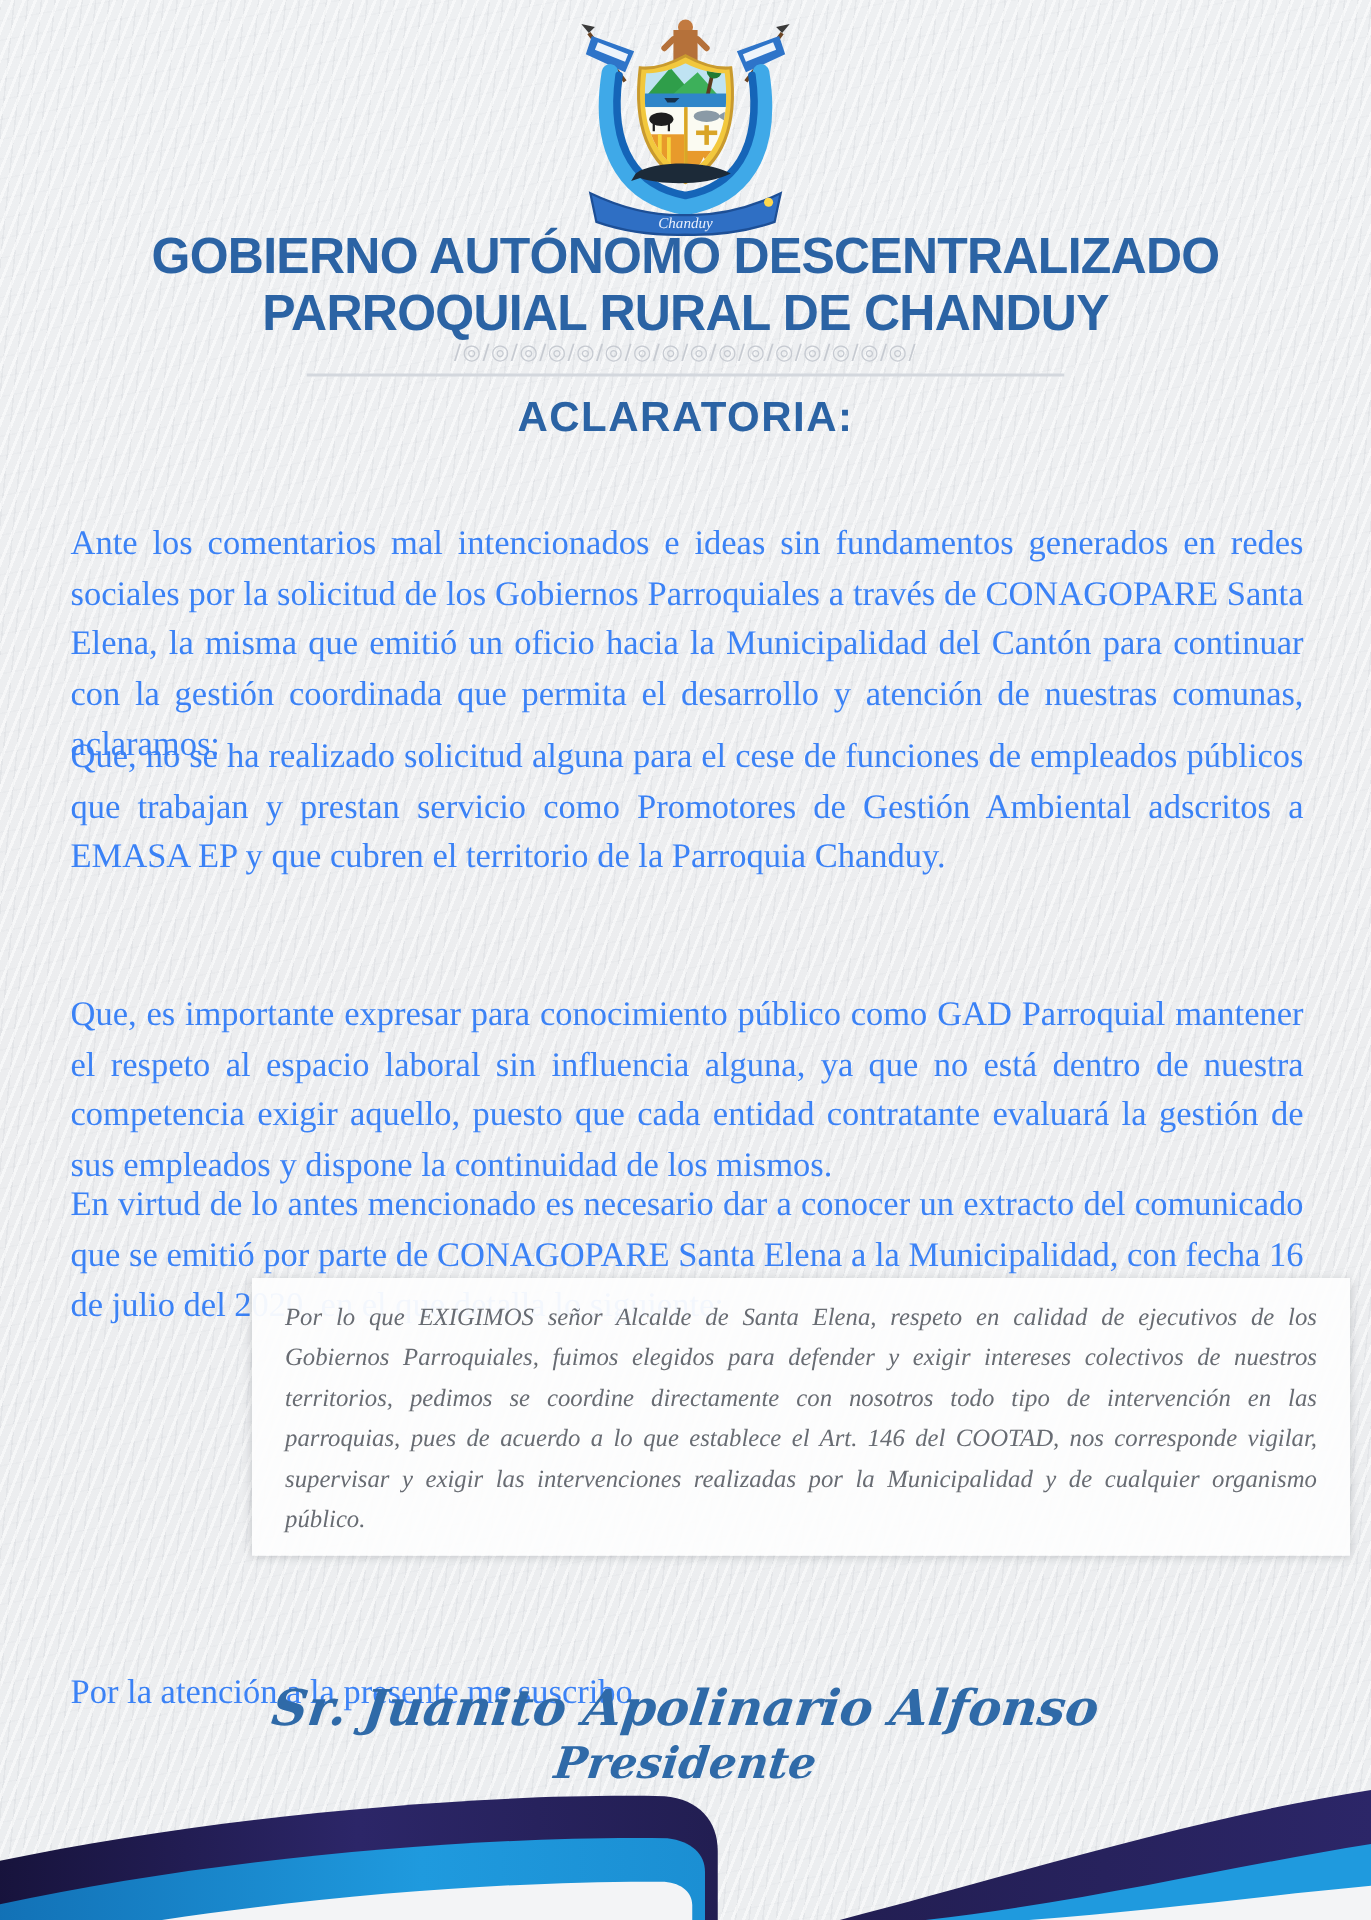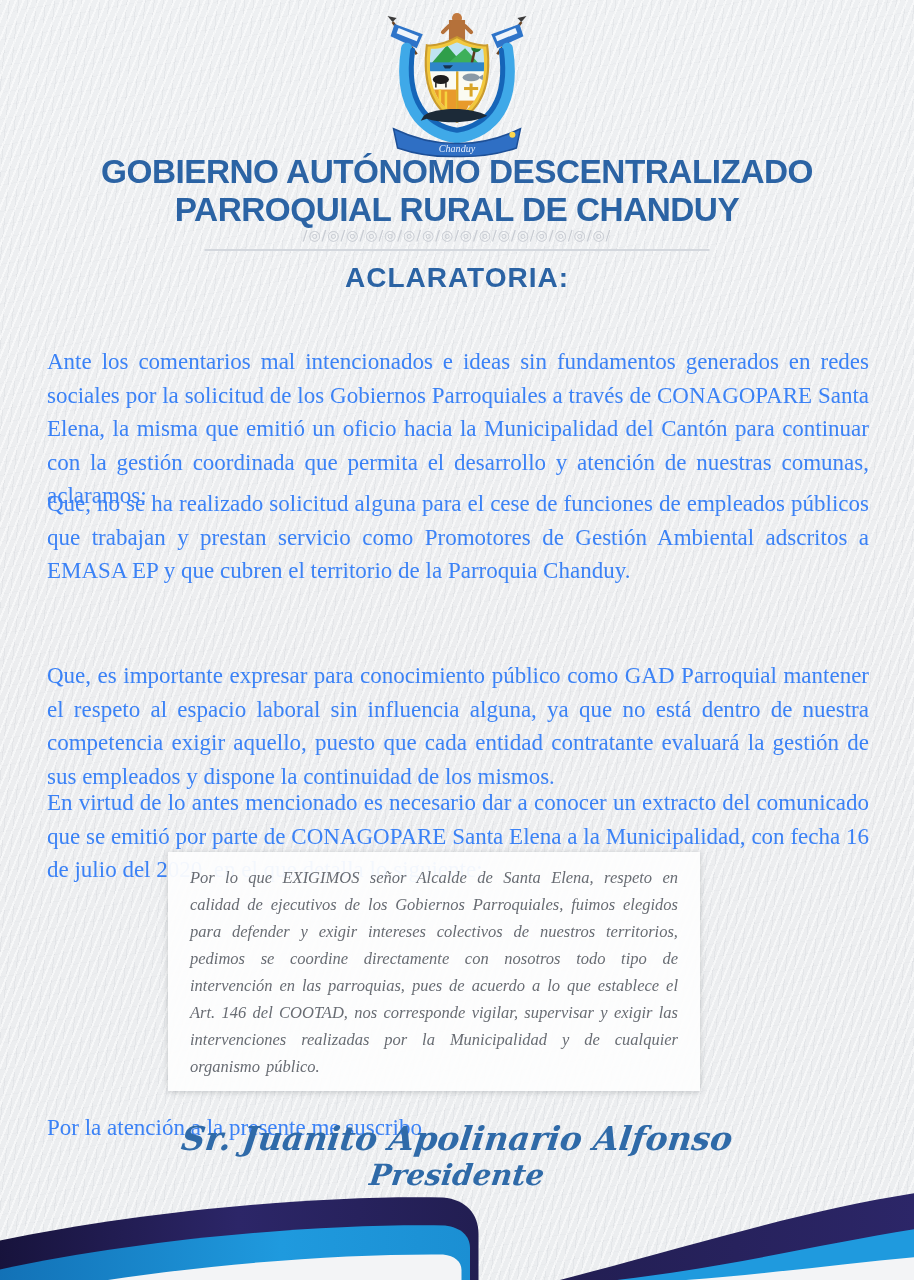--- a/index.html
+++ b/index.html
@@ -37,21 +37,21 @@
     left:47px; width:822px; color:#3b82f6;
     font-size:23px; line-height:33.5px; text-align:justify;
   }
   .p1 { top:322px; }
   .p2 { top:464px; }
   .p3 { top:636px; }
   .p4 { top:763px; }
   .closing { top:1088px; text-align:left; }
 
   .quote-box {
-    top:852px; left:168px; width:532px; box-sizing:border-box;
+    top:852px; left:168px; width:732px; box-sizing:border-box;
     padding:12px 22px 8px 22px;
     background:rgba(253,253,253,.95);
     box-shadow:0 1px 6px rgba(60,64,72,.25);
   }
   .quote-box p {
     margin:0 0 3px 0; font-style:italic; font-size:16.5px; line-height:27px;
     color:#686c73; text-align:justify; word-spacing:2px;
     font-family:"Liberation Serif", serif;
   }
   .signature {

